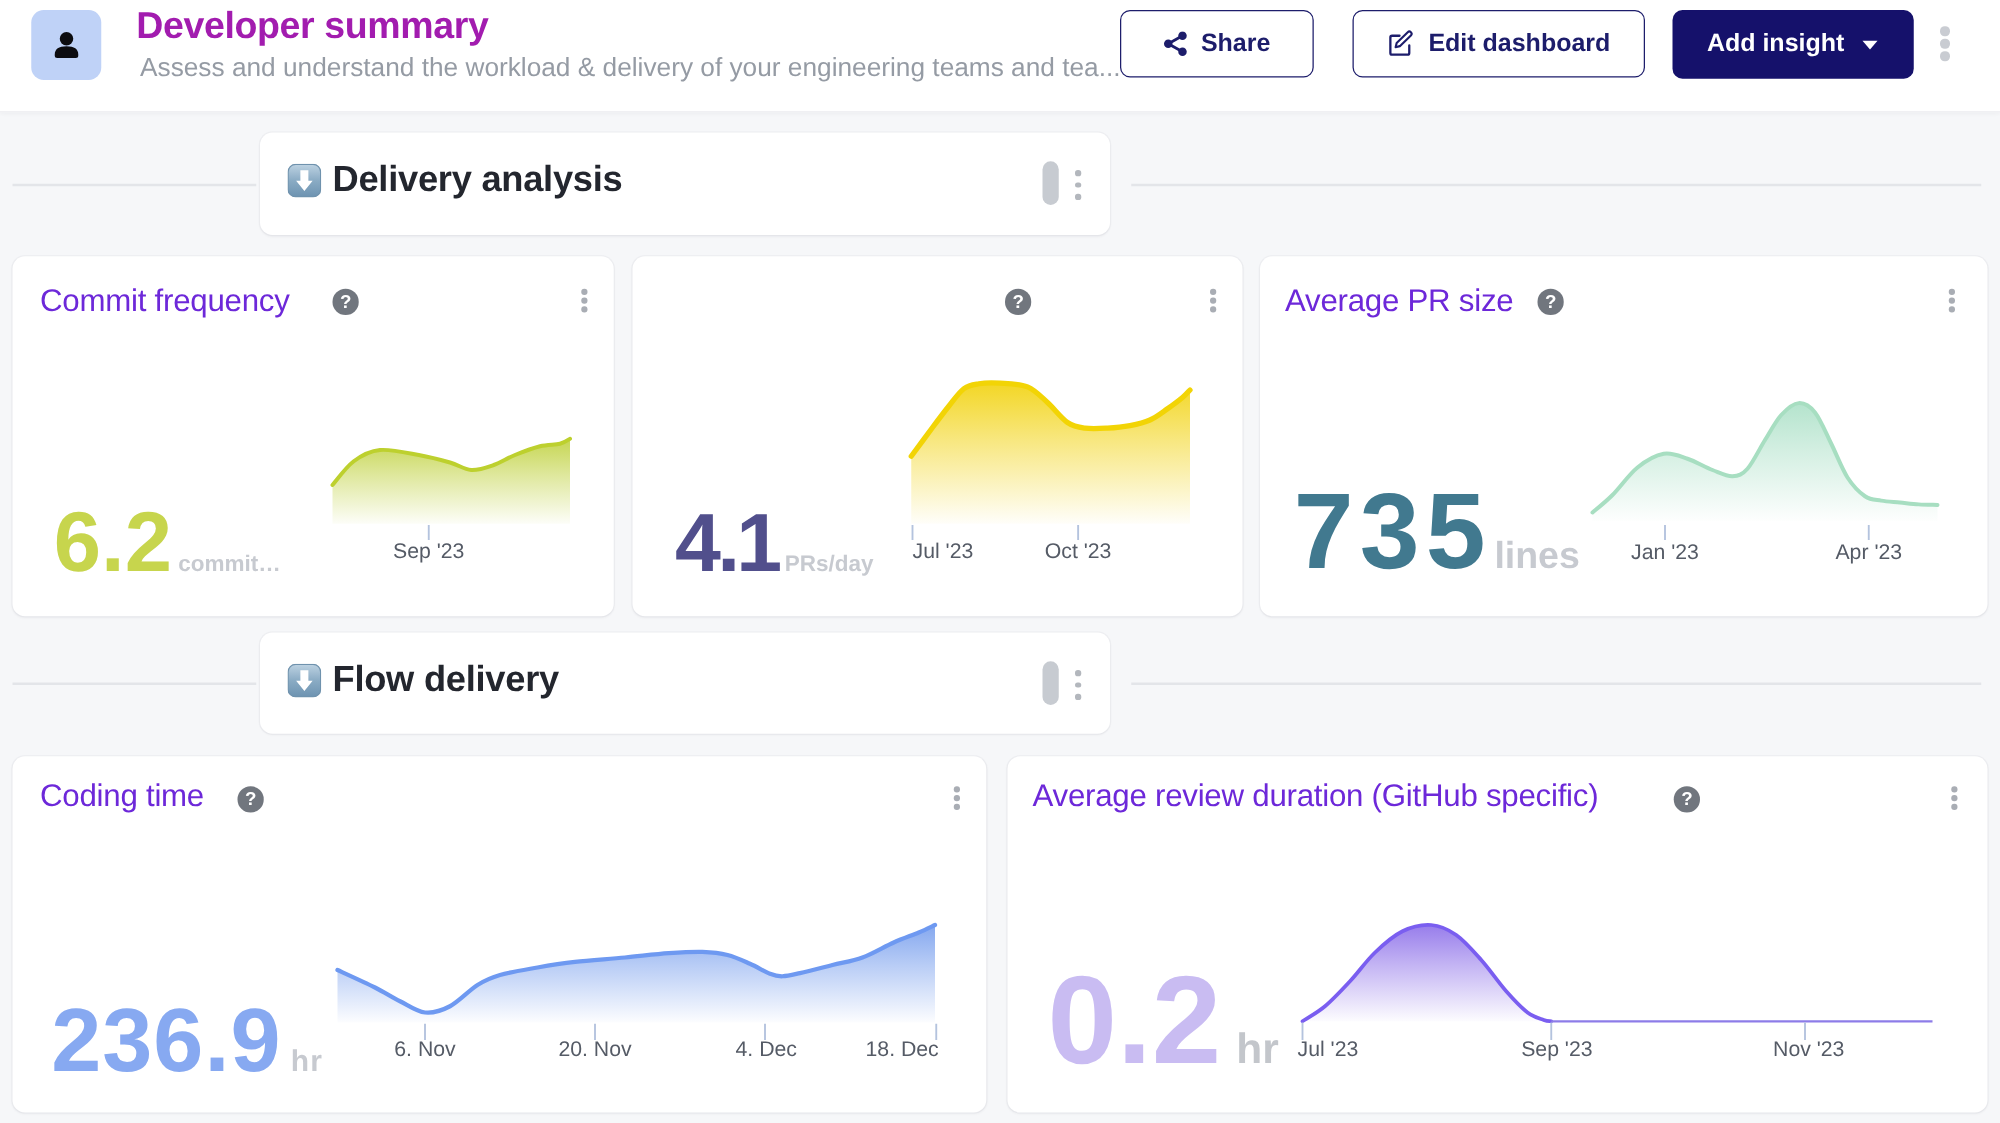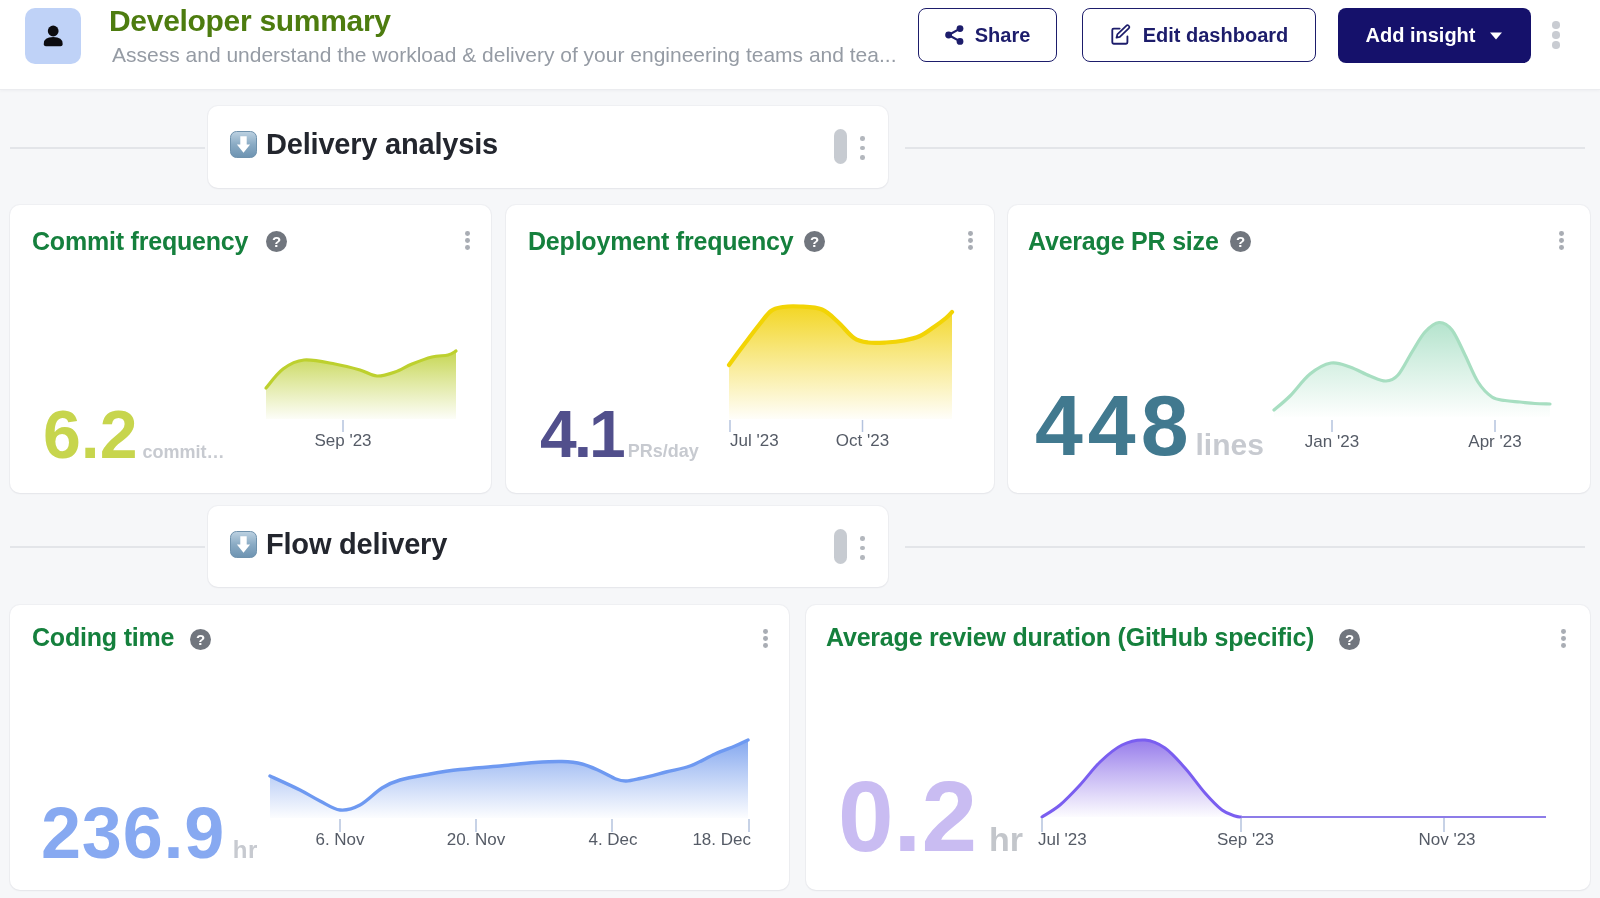--- a/index.html
+++ b/index.html
@@ -1,28 +1,28 @@
 <!DOCTYPE html>
 <html><head>
 <meta charset="utf-8">
 <style>
 * { margin:0; padding:0; box-sizing:border-box; }
 html,body { width:1600px; height:898px; background:#f6f7f9; font-family:"Liberation Sans", sans-serif; overflow:hidden; }
 #page { position:relative; width:1600px; height:898px; }
 #header { position:absolute; left:0; top:0; width:1600px; height:90px; background:#fff; border-bottom:1px solid #ebecef; box-shadow:0 1px 3px rgba(20,20,40,0.04); }
 .avatar { position:absolute; left:25px; top:8px; width:56px; height:56px; border-radius:10px; background:#bfd2f7; }
-.h-title { position:absolute; left:112px; top:4px; font-size:30px; font-weight:bold; color:#4d7c0f; letter-spacing:-0.3px; }
+.h-title { position:absolute; left:112px; top:4px; font-size:30px; font-weight:bold; color:#a21caf; letter-spacing:-0.3px; }
 .h-sub { position:absolute; left:112px; top:43px; font-size:21px; color:#959ba4; }
 .btn { position:absolute; top:8px; height:54px; border:1.5px solid #1d1d6b; border-radius:8px; background:#fff; color:#1d1d6b; font-size:20px; font-weight:bold; display:flex; align-items:center; justify-content:center; gap:11px; }
 .btn-dark { position:absolute; top:8px; height:55px; border-radius:8px; background:#15116b; color:#fff; font-size:20px; font-weight:bold; display:flex; align-items:center; justify-content:center; gap:14px; }
 .kebab { position:absolute; }
 .kebab i { display:block; border-radius:50%; margin:0 auto; }
 .card { position:absolute; background:#fff; border-radius:10px; box-shadow:0 1px 2px rgba(30,30,60,0.05), 0 0 0 1px rgba(150,155,170,0.07); }
 .sec-title { position:absolute; font-size:29px; font-weight:bold; color:#23262e; letter-spacing:-0.2px; }
-.card-title { position:absolute; font-size:25px; font-weight:bold; color:#15803d; letter-spacing:-0.2px; }
+.card-title { position:absolute; font-size:25px; font-weight:normal; color:#6d28d9; letter-spacing:-0.2px; }
 .help { position:absolute; width:21px; height:21px; border-radius:50%; background:#71767e; color:#fff; font-size:15px; font-weight:bold; text-align:center; line-height:21px; }
 .pill { position:absolute; width:13px; height:35px; border-radius:7px; background:#c7cbd1; }
 .num { position:absolute; font-weight:bold; white-space:nowrap; }
 .unit { font-weight:bold; color:#c7cad0; }
 .hline { position:absolute; height:1.5px; background:#e3e5e9; }
 svg { position:absolute; left:0; top:0; }
 </style>
 </head>
 <body>
 <div id="page">
@@ -30,21 +30,21 @@
 
   <div class="avatar">
     <svg width="56" height="56" viewBox="0 0 56 56">
       <circle cx="28.2" cy="23" r="5.4" fill="#0c0c10"></circle>
       <path d="M 18.8 35.6 q 0 -6.6 9.4 -6.6 q 9.4 0 9.4 6.6 l 0 0.7 q 0 2 -2 2 l -14.8 0 q -2 0 -2 -2 z" fill="#0c0c10"></path>
     </svg>
   </div>
   <div class="h-title" style="left:109px; top:4px;">Developer summary</div>
   <div class="h-sub">Assess and understand the workload &amp; delivery of your engineering teams and tea...</div>
 
-  <div class="btn" style="left:918px; width:139px;">
+  <div class="btn" style="left:896px; width:155px;">
     <svg width="19" height="20" viewBox="0 0 19 20" style="position:static">
       <circle cx="15" cy="3.6" r="3.4" fill="#1d1d6b"></circle>
       <circle cx="3.6" cy="10" r="3.4" fill="#1d1d6b"></circle>
       <circle cx="15" cy="16.4" r="3.4" fill="#1d1d6b"></circle>
       <path d="M3.6 10 L15 3.6 M3.6 10 L15 16.4" stroke="#1d1d6b" stroke-width="2.2"></path>
     </svg>
     <span>Share</span>
   </div>
   <div class="btn" style="left:1082px; width:234px;">
     <svg width="22" height="22" viewBox="0 0 24 24" style="position:static" fill="none" stroke="#1d1d6b" stroke-width="2" stroke-linecap="round" stroke-linejoin="round">
@@ -122,21 +122,20 @@
           </linearGradient>
         </defs>
       <path d="M 256.0 183.0 C 258.8 179.8 266.7 168.7 273.0 164.0 C 279.3 159.3 285.3 155.8 294.0 155.0 C 302.7 154.2 315.7 157.3 325.0 159.0 C 334.3 160.7 343.0 163.0 350.0 165.0 C 357.0 167.0 361.2 170.7 367.0 171.0 C 372.8 171.3 379.2 169.0 385.0 167.0 C 390.8 165.0 395.8 161.5 402.0 159.0 C 408.2 156.5 416.0 153.5 422.0 152.0 C 428.0 150.5 434.0 151.0 438.0 150.0 C 442.0 149.0 444.7 146.7 446.0 146.0 L 446 214 L 256 214 Z" fill="url(#g1)"></path>
       <path d="M 256.0 183.0 C 258.8 179.8 266.7 168.7 273.0 164.0 C 279.3 159.3 285.3 155.8 294.0 155.0 C 302.7 154.2 315.7 157.3 325.0 159.0 C 334.3 160.7 343.0 163.0 350.0 165.0 C 357.0 167.0 361.2 170.7 367.0 171.0 C 372.8 171.3 379.2 169.0 385.0 167.0 C 390.8 165.0 395.8 161.5 402.0 159.0 C 408.2 156.5 416.0 153.5 422.0 152.0 C 428.0 150.5 434.0 151.0 438.0 150.0 C 442.0 149.0 444.7 146.7 446.0 146.0" fill="none" stroke="#bdd02e" stroke-width="3.2" stroke-linecap="round"></path>
       <path d="M 333 215 L 333 227" stroke="#b4c3de" stroke-width="1.5"></path>
       <text x="333" y="241" font-size="17" fill="#555b66" text-anchor="middle">Sep '23</text>
     </svg>
   </div>
 
   <div class="card" style="left:506px; top:205px; width:488px; height:288px;">
-    <div class="card-title" style="left:22px; top:22px;">Deployment frequency</div>
     <div class="help" style="left:298px; top:26px;">?</div>
     <div class="kebab" style="left:462px; top:26px; width:5px;">
       <i style="width:4.8px;height:4.8px;background:#a9adb4;margin-bottom:2.4px;"></i>
       <i style="width:4.8px;height:4.8px;background:#a9adb4;margin-bottom:2.4px;"></i>
       <i style="width:4.8px;height:4.8px;background:#a9adb4;"></i>
     </div>
     <div class="num" style="left:34px; top:191px; font-size:66px; color:#514f8c;"><b style="letter-spacing:-3px;">4.1</b><span class="unit" style="font-size:18px;">&nbsp;PRs/day</span></div>
     <svg width="488" height="288" viewBox="0 0 488 288">
       <defs>
           <linearGradient id="g2" x1="0" y1="101" x2="0" y2="217" gradientUnits="userSpaceOnUse">
@@ -155,21 +154,21 @@
   </div>
 
   <div class="card" style="left:1008px; top:205px; width:582px; height:288px;">
     <div class="card-title" style="left:20px; top:22px;">Average PR size</div>
     <div class="help" style="left:222px; top:26px;">?</div>
     <div class="kebab" style="left:551px; top:26px; width:5px;">
       <i style="width:4.8px;height:4.8px;background:#a9adb4;margin-bottom:2.4px;"></i>
       <i style="width:4.8px;height:4.8px;background:#a9adb4;margin-bottom:2.4px;"></i>
       <i style="width:4.8px;height:4.8px;background:#a9adb4;"></i>
     </div>
-    <div class="num" style="left:27px; top:171px; font-size:86px; color:#41798f;"><b style="letter-spacing:5px;">448</b><span class="unit" style="font-size:30px; margin-left:2px; letter-spacing:0;">lines</span></div>
+    <div class="num" style="left:27px; top:171px; font-size:86px; color:#41798f;"><b style="letter-spacing:5px;">735</b><span class="unit" style="font-size:30px; margin-left:2px; letter-spacing:0;">lines</span></div>
     <svg width="582" height="288" viewBox="0 0 582 288">
       <defs>
           <linearGradient id="g3" x1="0" y1="117" x2="0" y2="214" gradientUnits="userSpaceOnUse">
       <stop offset="0" stop-color="#b0e2ca" stop-opacity="0.95"></stop>
             <stop offset="0.4" stop-color="#b0e2ca" stop-opacity="0.55"></stop>
             <stop offset="1" stop-color="#b0e2ca" stop-opacity="0"></stop>
           </linearGradient>
         </defs>
       <path d="M 266.0 205.0 C 268.7 202.7 276.0 197.0 282.0 191.0 C 288.0 185.0 295.2 174.5 302.0 169.0 C 308.8 163.5 316.3 159.2 323.0 158.0 C 329.7 156.8 335.5 159.8 342.0 162.0 C 348.5 164.2 356.0 168.7 362.0 171.0 C 368.0 173.3 373.3 176.2 378.0 176.0 C 382.7 175.8 385.7 174.8 390.0 170.0 C 394.3 165.2 399.5 154.2 404.0 147.0 C 408.5 139.8 412.5 131.9 417.0 127.0 C 421.5 122.1 426.5 117.8 431.0 117.5 C 435.5 117.2 439.7 119.6 444.0 125.0 C 448.3 130.4 452.7 141.3 457.0 150.0 C 461.3 158.7 465.5 170.0 470.0 177.0 C 474.5 184.0 479.5 188.9 484.0 192.0 C 488.5 195.1 492.3 194.7 497.0 195.5 C 501.7 196.3 507.0 196.5 512.0 197.0 C 517.0 197.5 522.0 198.2 527.0 198.5 C 532.0 198.8 539.5 198.9 542.0 199.0 L 542 212 L 266 212 Z" fill="url(#g3)"></path>
       <path d="M 266.0 205.0 C 268.7 202.7 276.0 197.0 282.0 191.0 C 288.0 185.0 295.2 174.5 302.0 169.0 C 308.8 163.5 316.3 159.2 323.0 158.0 C 329.7 156.8 335.5 159.8 342.0 162.0 C 348.5 164.2 356.0 168.7 362.0 171.0 C 368.0 173.3 373.3 176.2 378.0 176.0 C 382.7 175.8 385.7 174.8 390.0 170.0 C 394.3 165.2 399.5 154.2 404.0 147.0 C 408.5 139.8 412.5 131.9 417.0 127.0 C 421.5 122.1 426.5 117.8 431.0 117.5 C 435.5 117.2 439.7 119.6 444.0 125.0 C 448.3 130.4 452.7 141.3 457.0 150.0 C 461.3 158.7 465.5 170.0 470.0 177.0 C 474.5 184.0 479.5 188.9 484.0 192.0 C 488.5 195.1 492.3 194.7 497.0 195.5 C 501.7 196.3 507.0 196.5 512.0 197.0 C 517.0 197.5 522.0 198.2 527.0 198.5 C 532.0 198.8 539.5 198.9 542.0 199.0" fill="none" stroke="#a7dec1" stroke-width="3.2" stroke-linecap="round"></path>

